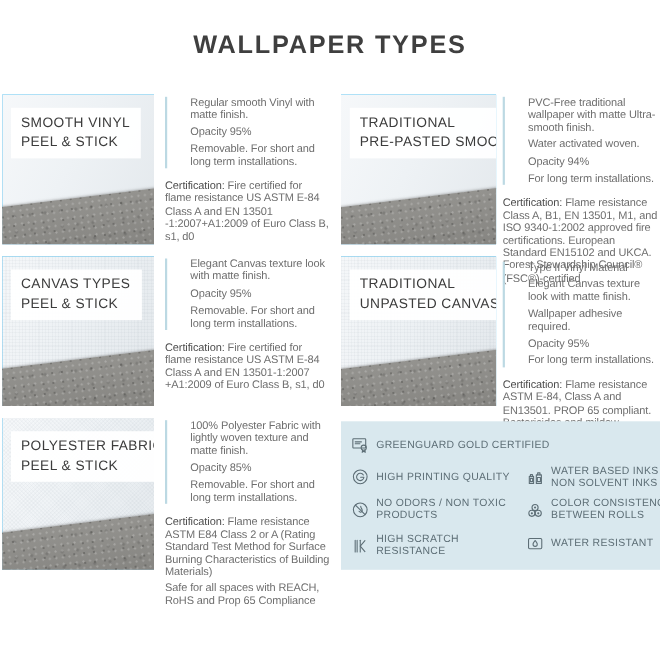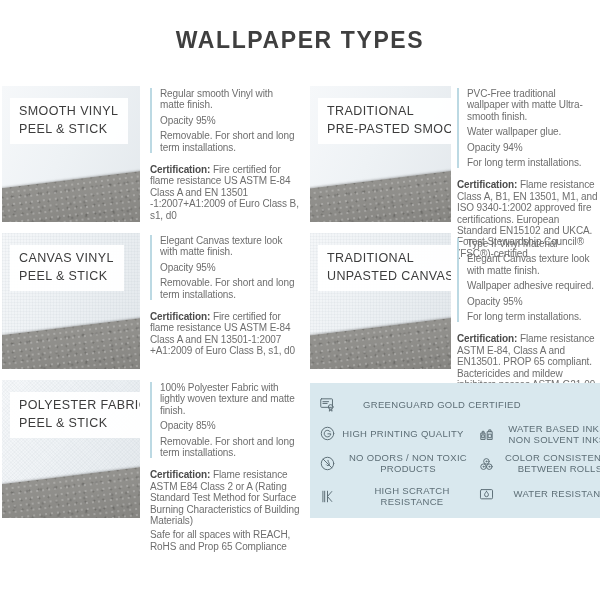--- a/index.html
+++ b/index.html
@@ -31,34 +31,34 @@
       background-size:6px 6px,9px 9px,14px 14px,100% 100%;
       background-position:1px 2px,4px 5px,7px 3px,0 0;
       box-shadow:0 -1px 2px rgba(90,90,88,.35);}
   .type-label{position:absolute;top:12px;left:8px;background:rgba(255,255,255,.95);
       padding:5px 10px 6px 9px;color:#3c3c3c;font-size:12.5px;font-weight:500;
       letter-spacing:.4px;line-height:1.4;}
   .type-label span{display:block;white-space:nowrap;}
 
   
   .desc{position:absolute;font-size:10px;line-height:1.14;color:#6e6e6e;letter-spacing:-.1px;}
-  .desc .block{border-left:2px solid #bcd9e3;padding-left:8px;}
+  .desc .block{border-left:2px solid #bcd9e3;padding-left:21px;}
   .desc p{margin:0 0 4px 0;}
   .desc .cert{margin:11px 0 0 0;}
   .desc .cert-extra{margin:3px 0 0 0;}
-  .cl{font-weight:bold;color:#4c4c4c;}
+  .cl{font-weight:normal;color:#4c4c4c;}
 
   
   .features{position:absolute;left:310px;top:383px;width:290px;height:135px;
       background:#d9e8ee;color:#5d6e76;}
   .feat{position:absolute;display:flex;align-items:center;gap:6px;}
   .ficon{width:17px;height:17px;flex:0 0 17px;display:block;}
   .ficon svg{width:17px;height:17px;display:block;stroke:currentColor;fill:none;
       stroke-width:1.4;stroke-linecap:round;stroke-linejoin:round;}
-  .flabel{font-size:9.5px;letter-spacing:.3px;line-height:1.2;display:block;text-align:center;}
+  .flabel{font-size:9.5px;letter-spacing:.3px;line-height:1.2;display:block;}
 </style>
 </head>
 <body>
 
 <div class="page">
 
   <div class="title">WALLPAPER TYPES</div>
 
   <section>
     <figure class="swatch" style="left:2px;top:86px;width:138px;height:136px">
@@ -84,34 +84,34 @@
       <div class="wall wall-smooth"></div>
       <div class="concrete"></div>
       <figcaption class="type-label">
         <span>TRADITIONAL</span>
         <span>PRE-PASTED SMOOTH</span>
       </figcaption>
     </figure>
     <div class="desc" style="left:457px;top:88px;width:143px">
       <div class="block">
         <p>PVC-Free traditional wallpaper with matte Ultra-smooth finish.</p>
-        <p>Water wallpaper glue.</p>
+        <p>Water activated woven.</p>
         <p>Opacity 94%</p>
         <p>For long term installations.</p>
       </div>
       <p class="cert"><b class="cl">Certification:</b> <span>Flame resistance Class A, B1, EN 13501, M1, and ISO 9340-1:2002 approved fire certifications. European Standard EN15102 and UKCA. Forest Stewardship Council® (FSC®)-certified</span></p>
     </div>
   </section>
 
   <section>
     <figure class="swatch" style="left:2px;top:233px;width:138px;height:136px">
       <div class="wall wall-canvas"></div>
       <div class="concrete"></div>
       <figcaption class="type-label">
-        <span>CANVAS VINYL</span>
+        <span>CANVAS TYPES</span>
         <span>PEEL &amp; STICK</span>
       </figcaption>
     </figure>
     <div class="desc" style="left:150px;top:235px;width:150px">
       <div class="block">
         <p>Elegant Canvas texture look with matte finish.</p>
         <p>Opacity 95%</p>
         <p>Removable.  For short and long term installations.</p>
       </div>
       <p class="cert"><b class="cl">Certification:</b> <span>Fire certified for flame resistance US ASTM E-84 Class A and EN 13501-1:2007 +A1:2009 of Euro Class B, s1, d0</span></p>

